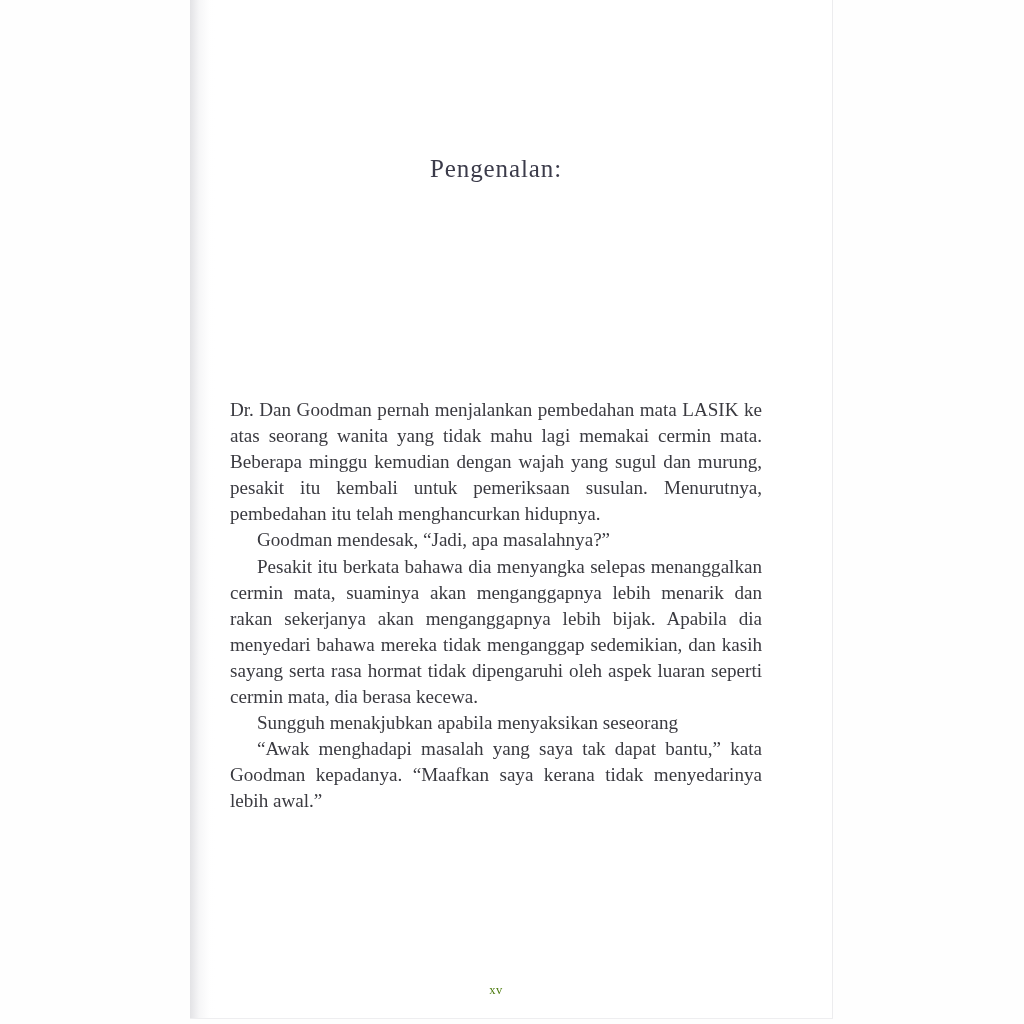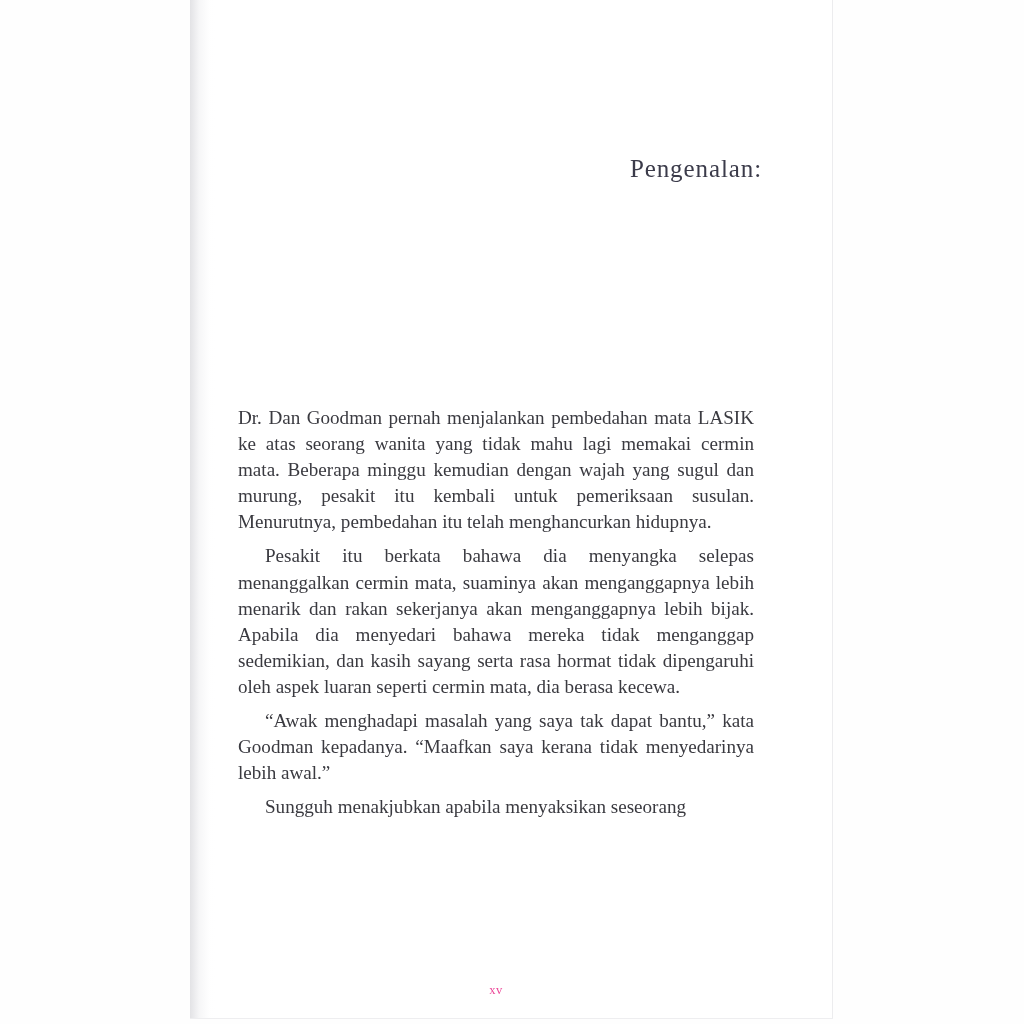--- a/index.html
+++ b/index.html
@@ -75,21 +75,20 @@
     top: 152px;
     width: 532px;
     text-align: center;
     color: #3b3b4a;
   }
   .title-line-1 {
     font-size: 25px;
     letter-spacing: 0.9px;
     line-height: 34px;
     white-space: nowrap;
-    text-align: right;
   }
   .title-line-2 {
     font-size: 27px;
     letter-spacing: 0.7px;
     line-height: 36px;
     white-space: nowrap;
   }
 
   
   .body-col {
@@ -97,54 +96,55 @@
     left: 230px;
     top: 397px;
     width: 532px;
     color: #3a3a40;
     font-size: 19.1px;
     line-height: 26.1px;
     text-align: justify;
     text-justify: inter-word;
   }
   .body-col p {
-    margin: 8px;
+    margin: 0;
     text-indent: 27px;
   }
   .body-col p.no-indent {
     text-indent: 0;
   }
   
 
   
   .folio {
     position: absolute;
     left: 230px;
     top: 983px;
     width: 532px;
     text-align: center;
     font-size: 12.5px;
     letter-spacing: 0.6px;
-    color: #ec4899;
+    color: #4d7c0f;
   }
 </style>
 </head>
 <body>
 
 <div class="scan"></div>
 
 <div class="page"></div>
 <div class="gutter-shadow"></div>
 <div class="fore-edge"></div>
 <div class="bottom-edge"></div>
 
 <div class="title-block">
   <div class="title-line-1">Pengenalan:</div>
 </div>
 
 <div class="body-col">
   <p class="no-indent">Dr. Dan Goodman pernah menjalankan pembedahan mata LASIK ke atas seorang wanita yang tidak mahu lagi memakai cermin mata. Beberapa minggu kemudian dengan wajah yang sugul dan murung, pesakit itu kembali untuk pemeriksaan susulan. Menurutnya, pembedahan itu telah menghancurkan hidupnya.</p>
+  <p>Goodman mendesak, “Jadi, apa masalahnya?”</p>
   <p>Pesakit itu berkata bahawa dia menyangka selepas menanggalkan cermin mata, suaminya akan menganggapnya lebih menarik dan rakan sekerjanya akan menganggapnya lebih bijak. Apabila dia menyedari bahawa mereka tidak menganggap sedemikian, dan kasih sayang serta rasa hormat tidak dipengaruhi oleh aspek luaran seperti cermin mata, dia berasa kecewa.</p>
+  <p>Sungguh menakjubkan apabila menyaksikan seseorang</p>
   <p>“Awak menghadapi masalah yang saya tak dapat bantu,” kata Goodman kepadanya. “Maafkan saya kerana tidak menyedarinya lebih awal.”</p>
-  <p>Sungguh menakjubkan apabila menyaksikan seseorang</p>
 </div>
 
 <div class="folio">xv</div>
 
 </body></html>

